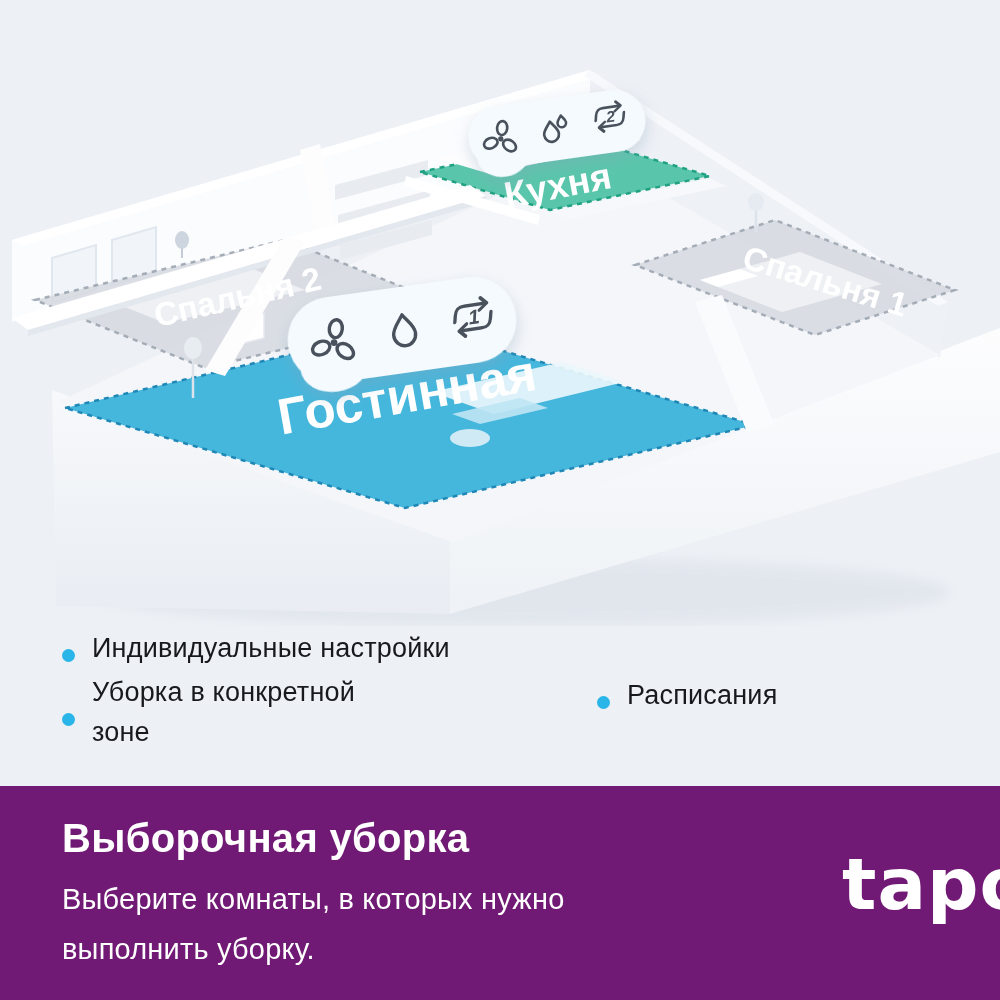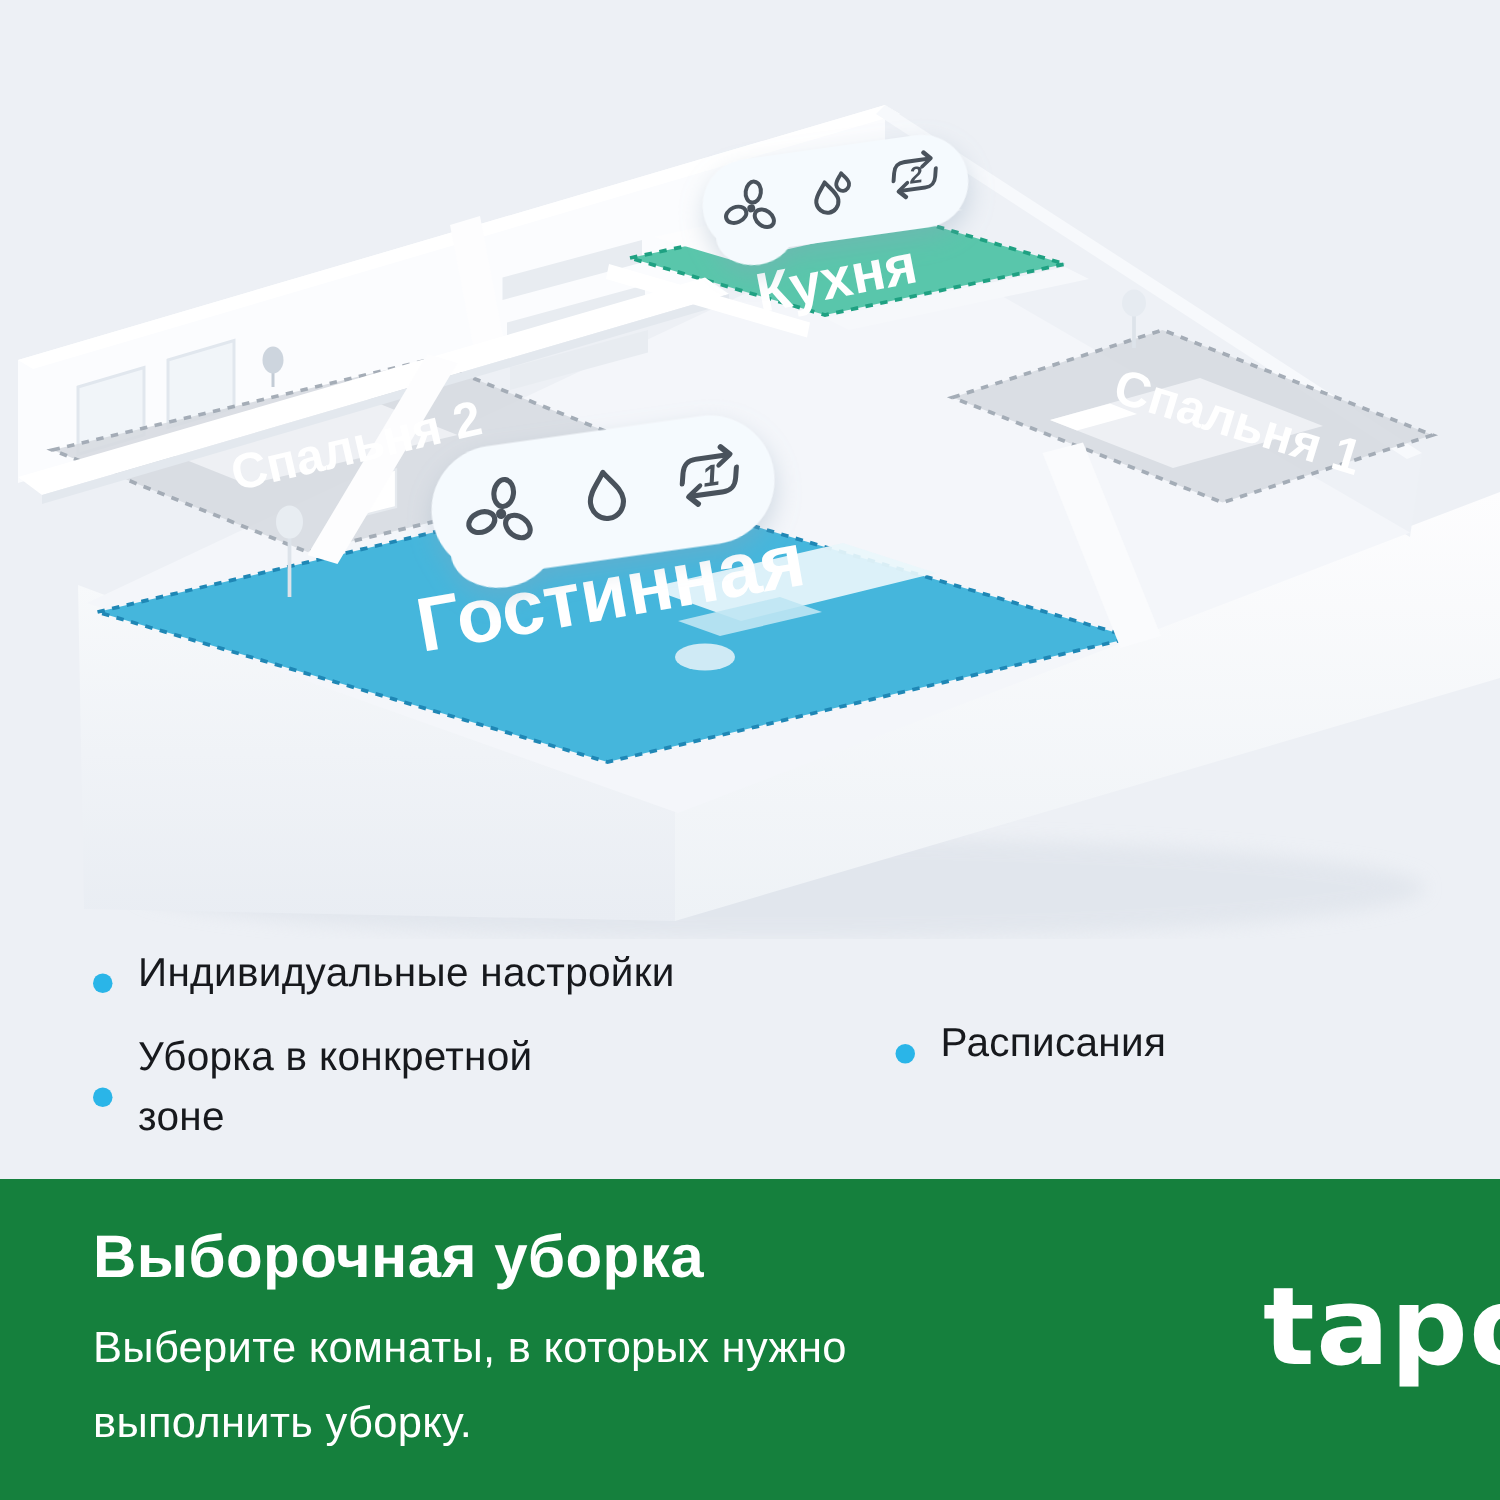--- a/index.html
+++ b/index.html
@@ -13,27 +13,27 @@
   .features{position:absolute;top:628px;left:0;width:1000px;height:158px;}
   .feature{position:absolute;display:flex;align-items:center;}
   .feature .dot{
     width:13px;height:13px;border-radius:50%;background:#2ab5e8;
     margin-top:14px;margin-right:17px;flex:0 0 13px;
   }
   .feature .txt{
     font-size:27px;line-height:40px;color:#17191d;letter-spacing:.2px;
   }
   .f1{left:62px;top:0;width:460px;}
-  .f2{left:62px;top:56px;width:322px;}
+  .f2{left:62px;top:44px;width:322px;}
   .f3{left:597px;top:0;width:360px;margin-top:47px;}
   .f4{left:597px;top:60px;width:342px;}
   
   .footer{
     position:absolute;left:0;top:786px;width:1000px;height:214px;
-    background:#15803d;color:#ffffff;
+    background:#701a75;color:#ffffff;
   }
   .footer-title{
     position:absolute;left:62px;top:30px;
     font-size:40px;font-weight:700;letter-spacing:.3px;
   }
   .footer-sub{
     position:absolute;left:62px;top:88px;width:560px;
     font-size:29px;line-height:50px;letter-spacing:.2px;
   }
   .logo{

